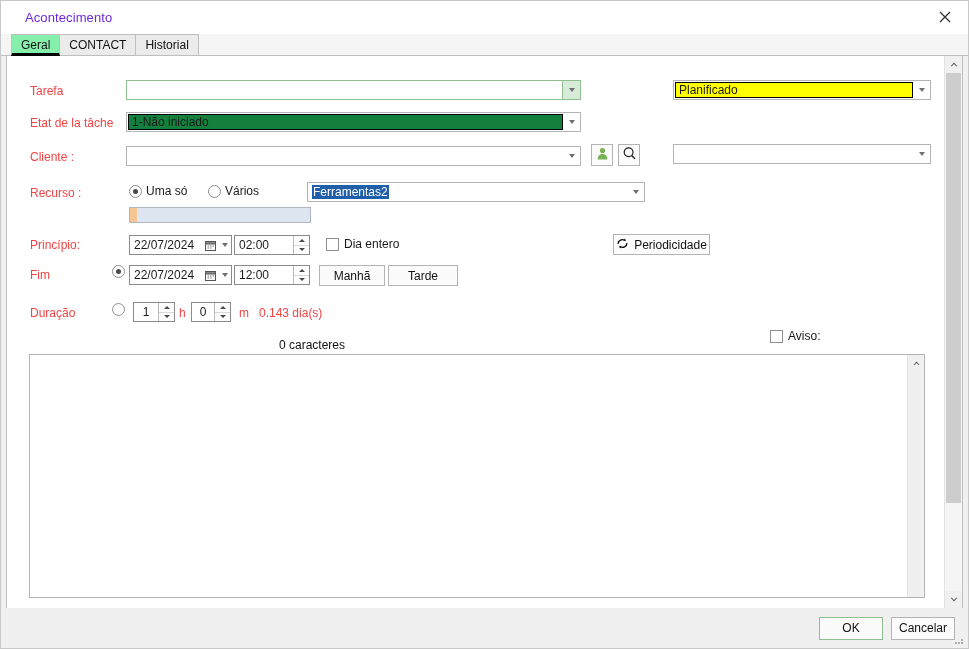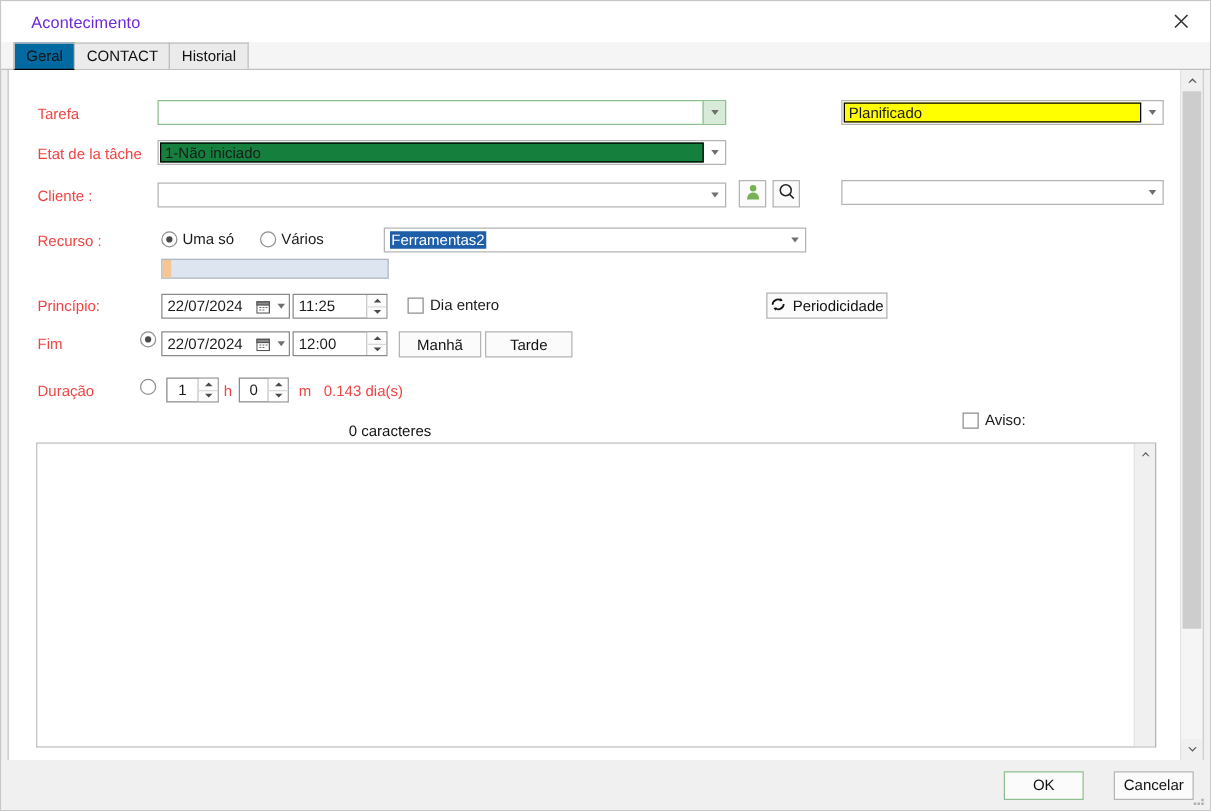--- a/index.html
+++ b/index.html
@@ -68,22 +68,22 @@
     font-size: 12px;
     border: 1px solid #bfbfbf;
     border-bottom: none;
     background: #ebebeb;
     margin-right: -1px;
     box-sizing: border-box;
     color: #111;
     cursor: default;
   }
   .tab.active {
-    background: #0369a1;
-    border-bottom: 1px solid #000000;
+    background: #86efac;
+    border-bottom: 3px solid #000000;
     margin-bottom: -1px;
     height: 22px;
     line-height: 21px;
     z-index: 3;
     position: relative;
   }
 
   
   .content-wrap {
     flex: 1 1 auto;
@@ -312,21 +312,21 @@
 
   
   .footer {
     flex: none;
     height: 40px;
     background: #f0f0f0;
     display: flex;
     align-items: center;
     justify-content: flex-end;
     padding-right: 13px;
-    gap: 24px;
+    gap: 8px;
     position: relative;
   }
   .footer .btn { width: 64px; height: 23px; background: #fbfbfb; }
   .footer .btn.ok { border: 1px solid #8fbf8f; }
   .grip {
     position: absolute; right: 3px; bottom: 2px;
     width: 12px; height: 12px;
   }
 </style>
 </head>
@@ -446,21 +446,21 @@
             <rect x="0.5" y="1.5" width="10" height="9" fill="#fff" stroke="#555"></rect>
             <rect x="0.5" y="1.5" width="10" height="2.5" fill="#8a8a8a" stroke="#555"></rect>
             <path d="M2.5 6 h1.5 M5 6 h1.5 M7.5 6 h1.5 M2.5 8 h1.5 M5 8 h1.5" stroke="#666" stroke-width="0.9"></path>
           </svg>
         </span>
         <span class="dd">
             <i class="arrow-gly"></i>
           </span>
       </div>
       <div class="spinfield" style="position:absolute; left:227px; top:179px; width:76px;">
-        <span class="sv">11:25</span>
+        <span class="sv">02:00</span>
         <span class="spin">
           <span class="up">
               <i class="caret-up"></i>
             </span>
           <span class="dn">
               <i class="caret-dn"></i>
             </span>
         </span>
       </div>
       <div class="cbx-wrap" style="position:absolute; left:319px; top:181px;">

